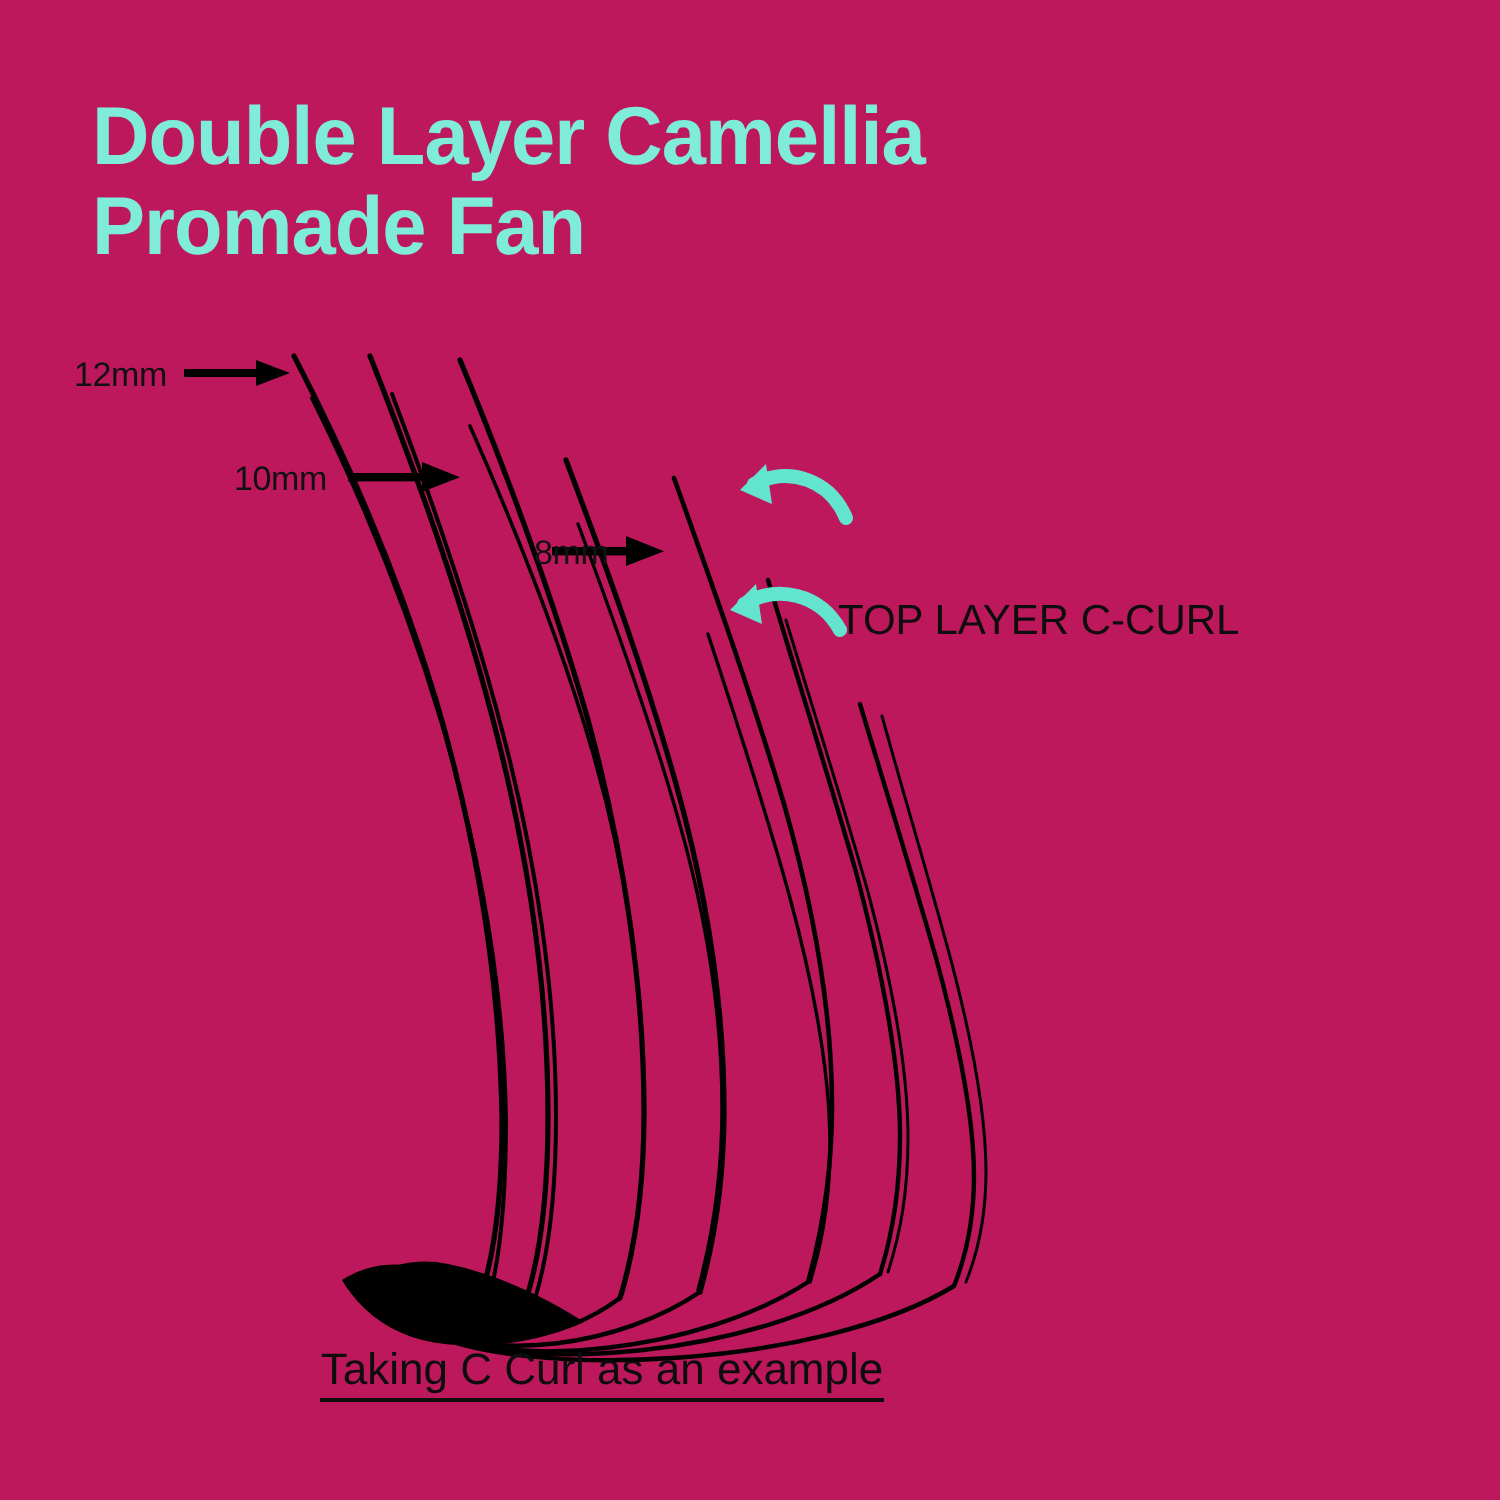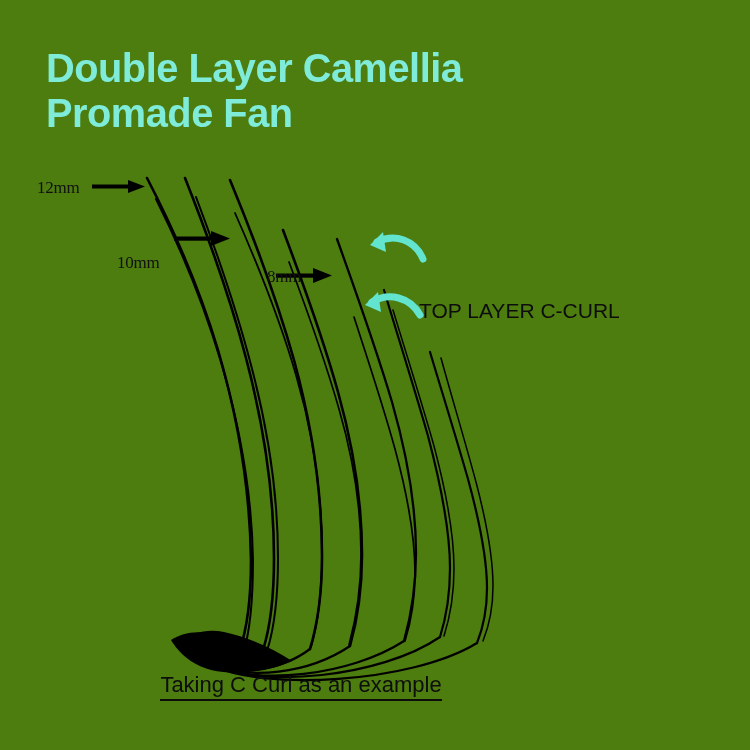--- a/index.html
+++ b/index.html
@@ -4,21 +4,21 @@
 <style>
   html, body {
     margin: 0;
     padding: 0;
     background: #ffffff;
   }
   #canvas {
     position: relative;
     width: 750px;
     height: 750px;
-    background: #4d7c0f;
+    background: #be185d;
     overflow: hidden;
     font-family: "Liberation Sans", sans-serif;
   }
   #product-title {
     position: absolute;
     left: 46px;
     top: 46px;
     width: 640px;
     font-family: "Liberation Sans", sans-serif;
     font-weight: bold;
@@ -32,28 +32,28 @@
   }
   .lash-svg {
     position: absolute;
     left: 0;
     top: 0;
     width: 750px;
     height: 750px;
   }
   .callout {
     position: absolute;
-    font-family: Liberation Serif, serif;
+    font-family: Liberation Sans, sans-serif;
     font-size: 17px;
     color: #111111;
     white-space: nowrap;
     letter-spacing: -0.2px;
   }
   #label-12mm { left: 37px;  top: 178px; }
-  #label-10mm { left: 117px; top: 230px; margin-top: 23px; }
+  #label-10mm { left: 117px; top: 230px; }
   #label-8mm  { left: 230px; top: 267px; margin-left: 37px; }
 
   .layer-label {
     position: absolute;
     font-family: "Liberation Sans", sans-serif;
     font-size: 21px;
     color: #0d0d0d;
     white-space: nowrap;
     letter-spacing: 0px;
   }

